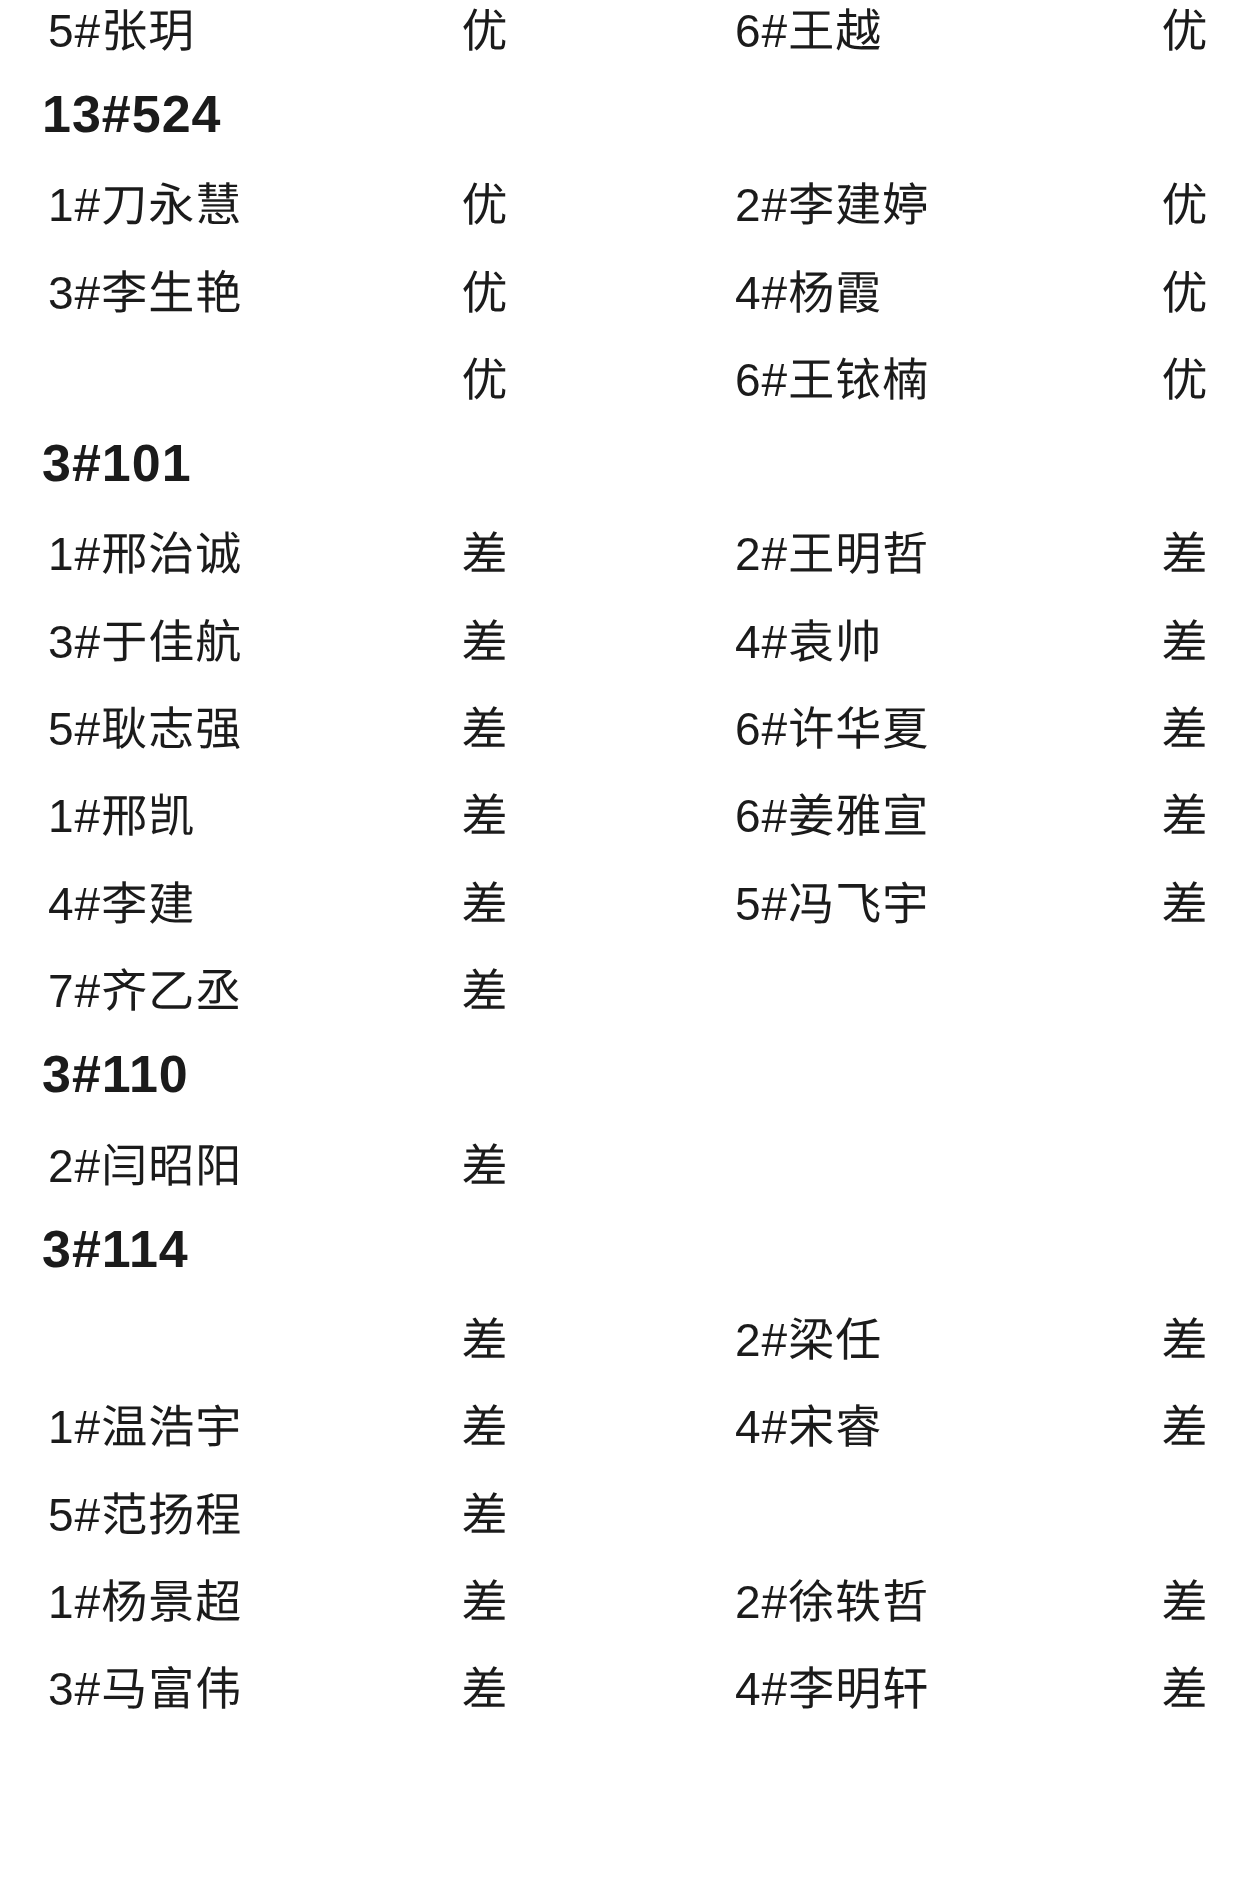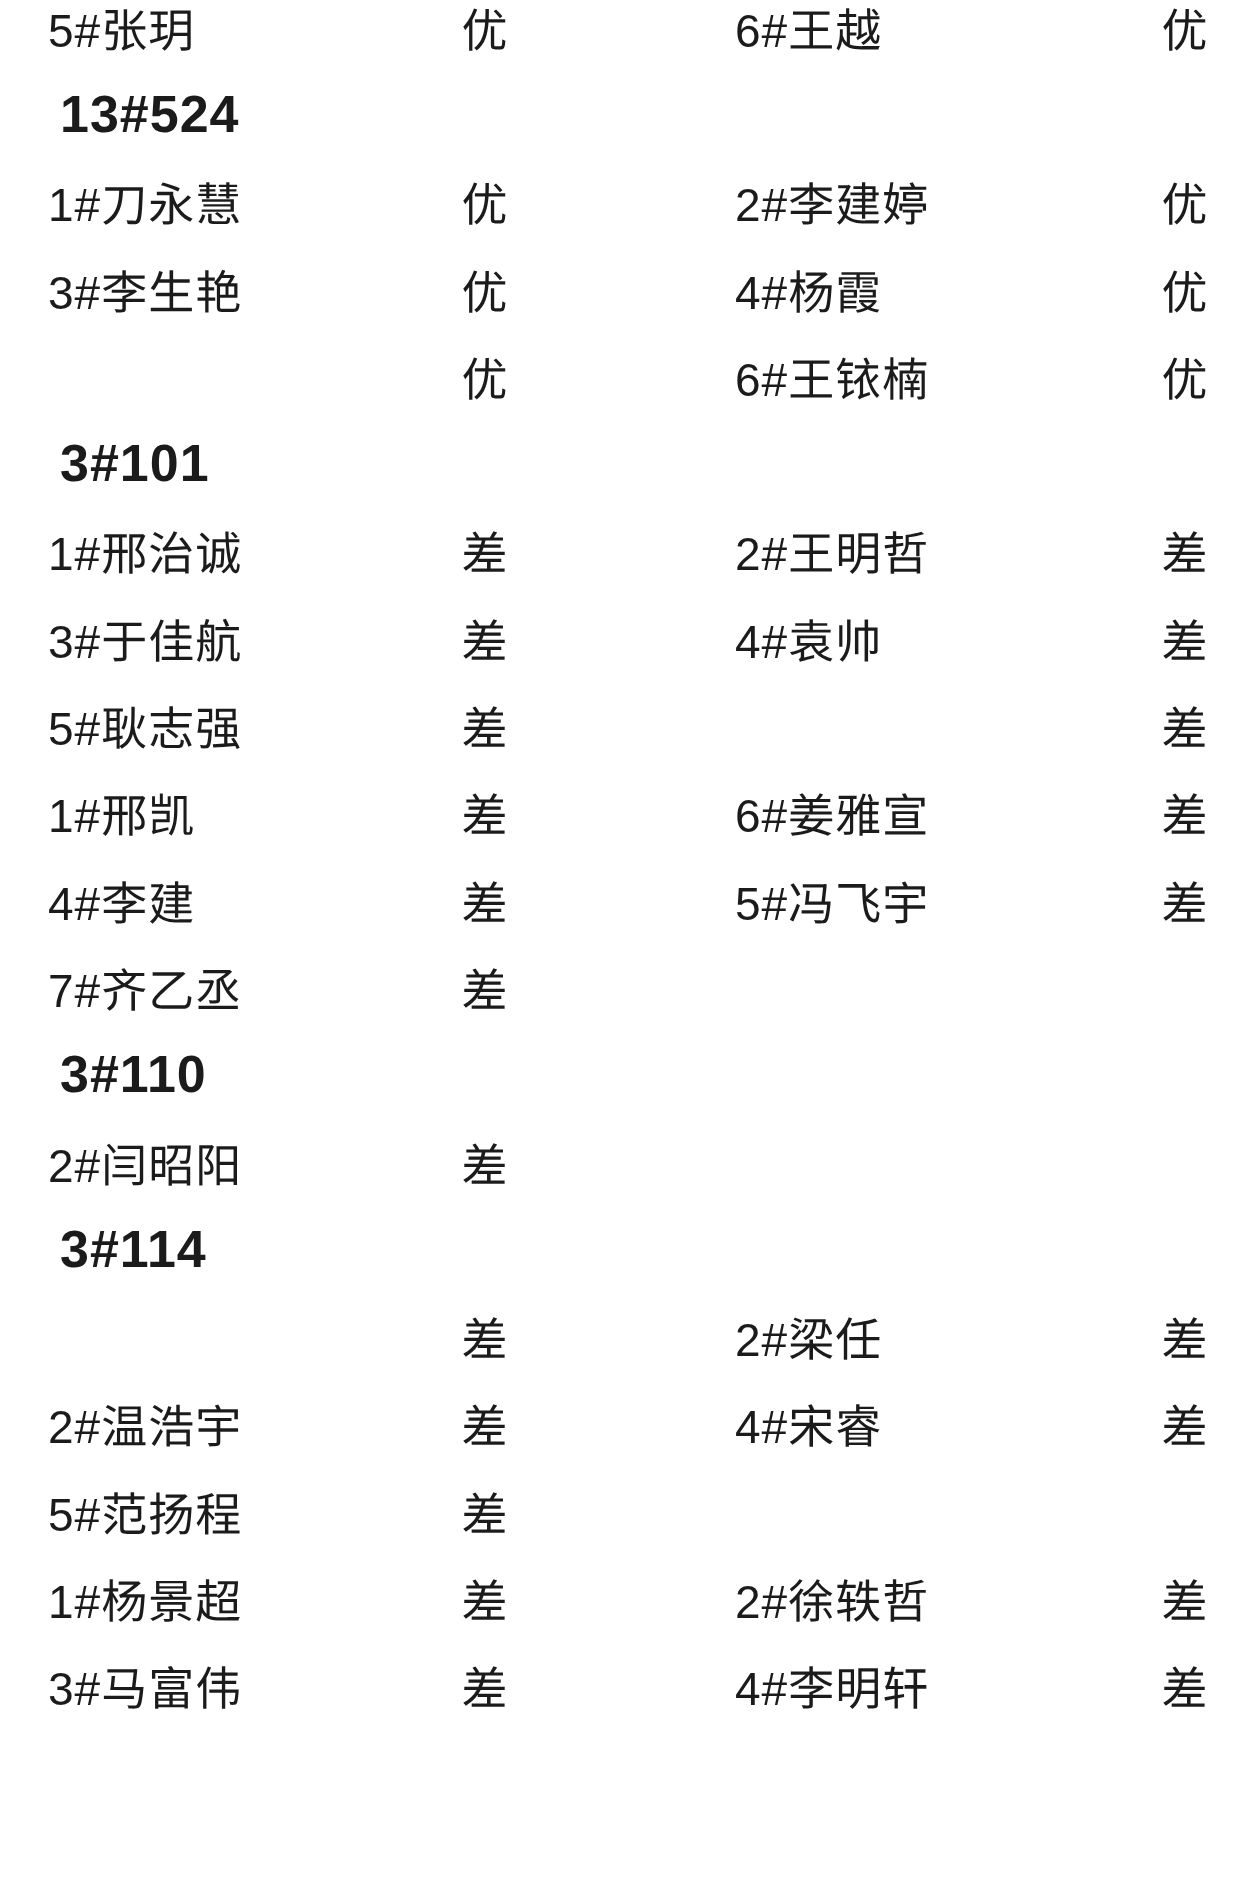--- a/index.html
+++ b/index.html
@@ -31,21 +31,21 @@
   .name, .rating {
     font-size: 46px;
     font-weight: 400;
     letter-spacing: 1px;
   }
   .n1 { left: 48px; }
   .r1 { left: 445px; width: 80px; text-align: center; }
   .n2 { left: 735px; }
   .r2 { left: 1145px; width: 80px; text-align: center; }
   .room-title {
-    left: 60px;
+    left: 42px;
     font-size: 52px;
     font-weight: 700;
     color: #161616;
     letter-spacing: 1px;
   }
 </style>
 </head>
 <body>
 
 <main class="list">
@@ -94,20 +94,21 @@
   <div class="row">
     <span class="name n1">3#于佳航</span>
     <span class="rating r1">差</span>
     <span class="name n2">4#袁帅</span>
     <span class="rating r2">差</span>
   </div>
 
   <div class="row">
     <span class="name n1">5#耿志强</span>
     <span class="rating r1">差</span>
+    <span class="name n2">6#许华夏</span>
     <span class="rating r2">差</span>
   </div>
 
 
   <div class="row">
     <span class="name n1">1#邢凯</span>
     <span class="rating r1">差</span>
     <span class="name n2">6#姜雅宣</span>
     <span class="rating r2">差</span>
   </div>
@@ -141,21 +142,21 @@
     <span class="room-title">3#114</span>
   </div>
 
   <div class="row">
     <span class="rating r1">差</span>
     <span class="name n2">2#梁任</span>
     <span class="rating r2">差</span>
   </div>
 
   <div class="row">
-    <span class="name n1">2#温浩宇</span>
+    <span class="name n1">1#温浩宇</span>
     <span class="rating r1">差</span>
     <span class="name n2">4#宋睿</span>
     <span class="rating r2">差</span>
   </div>
 
   <div class="row">
     <span class="name n1">5#范扬程</span>
     <span class="rating r1">差</span>
     <span class="name n2"></span>
     <span class="rating r2"></span>

